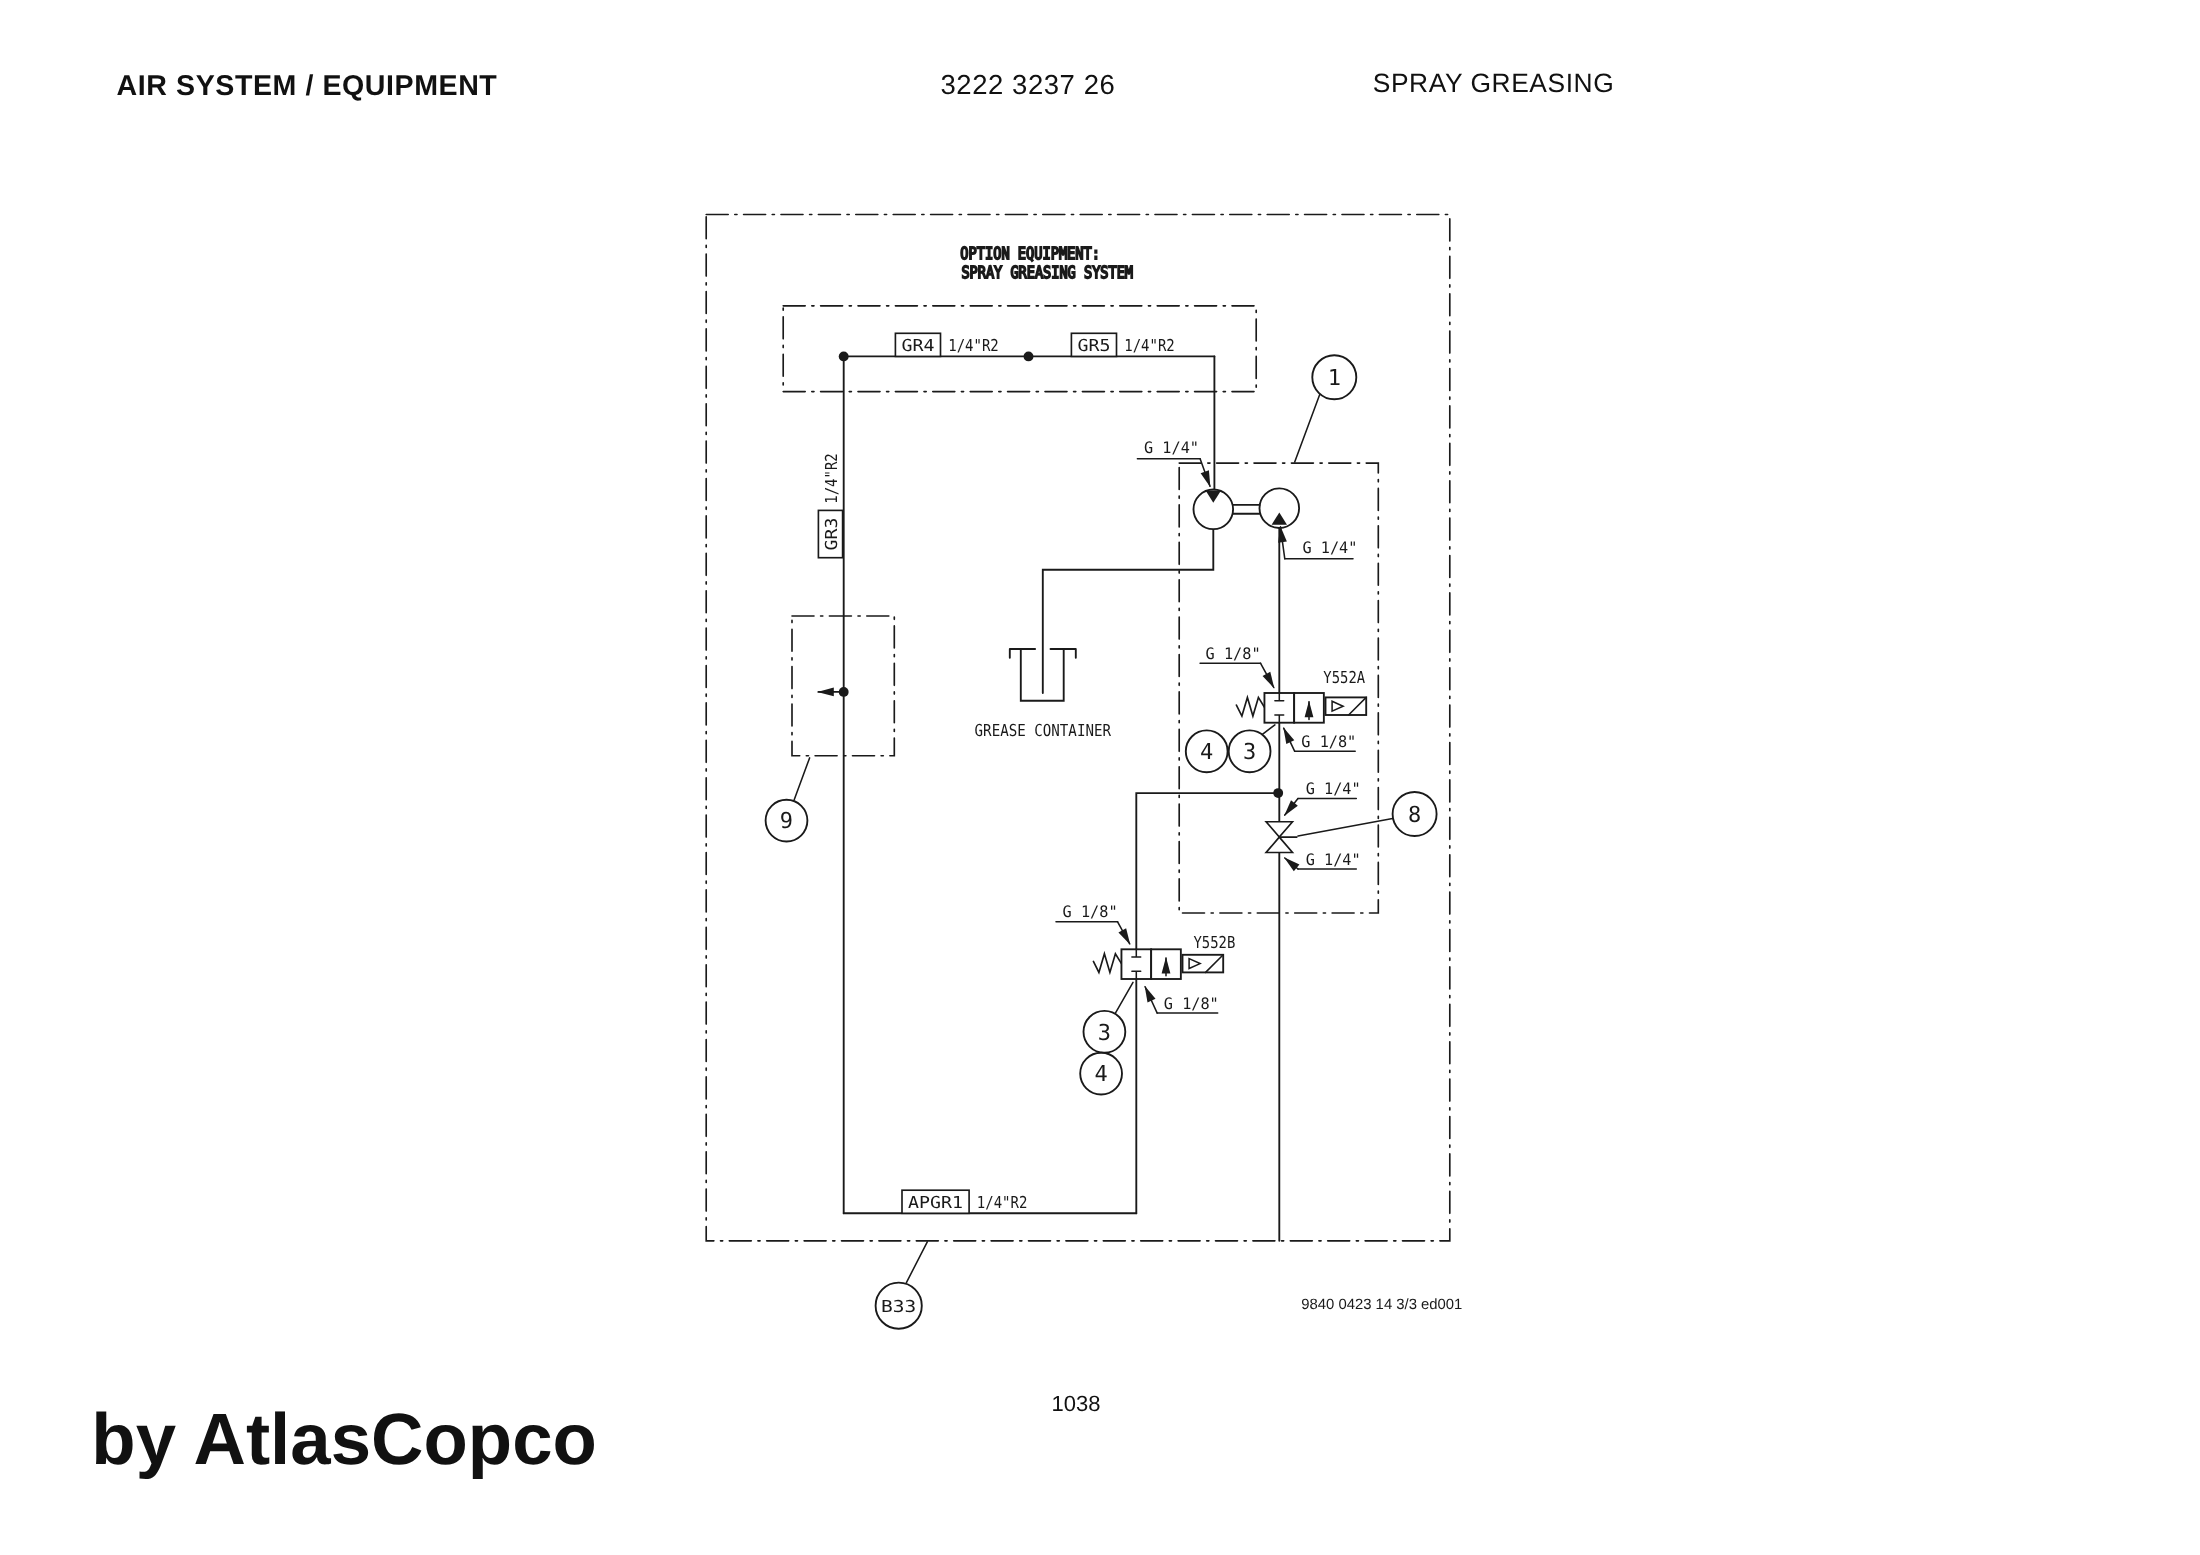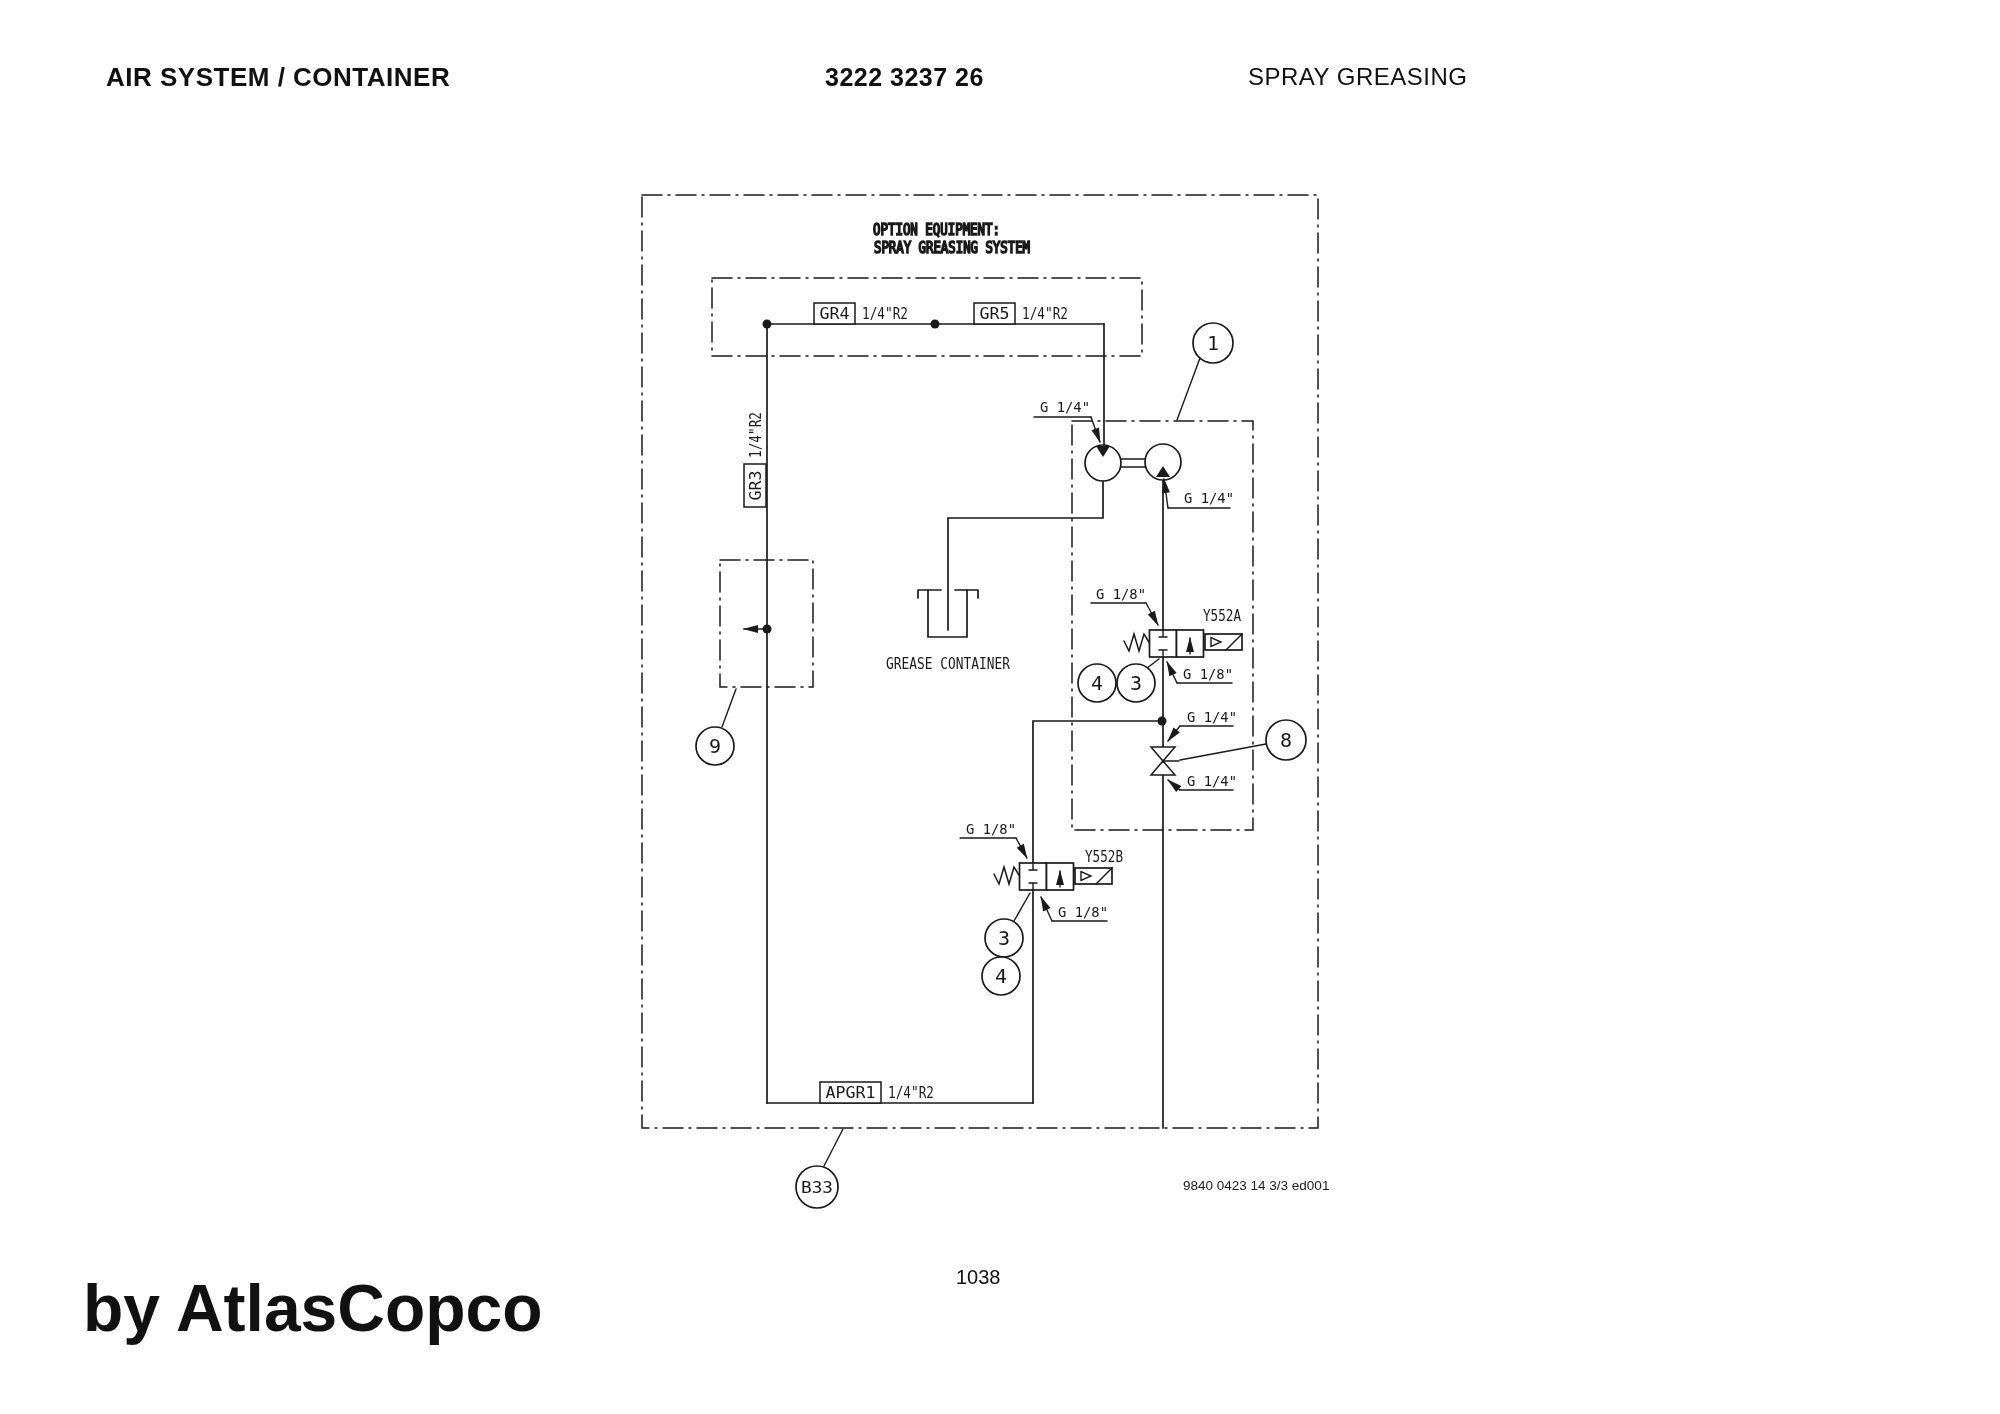--- a/index.html
+++ b/index.html
@@ -3,32 +3,32 @@
 <meta charset="utf-8">
 <style>
   html,body{margin:0;padding:0;}
   body{
     width:2000px;height:1414px;position:relative;background:#ffffff;
     font-family:"Liberation Sans",sans-serif;color:#111;
     overflow:hidden;
   }
   .hdr{position:absolute;white-space:nowrap;}
   #hdr-left{left:106px;top:62px;font-size:26px;font-weight:bold;letter-spacing:.5px;}
-  #hdr-center{left:825px;top:63px;font-size:25px;font-weight:bold;letter-spacing:.5px;text-align:right;}
+  #hdr-center{left:855px;top:63px;font-size:25px;font-weight:normal;letter-spacing:.5px;text-align:right;}
   #hdr-right{left:1248px;top:63px;font-size:24px;font-weight:normal;letter-spacing:.5px;}
   #page-num{position:absolute;left:956px;top:1266px;font-size:20px;}
   #brand{position:absolute;left:83px;top:1270px;font-size:66px;font-weight:bold;letter-spacing:0px;}
   #schematic{position:absolute;left:0;top:0;}
   svg text{font-family:"DejaVu Sans Mono",monospace;fill:#1a1a1a;}
   .docref{font-family:"Liberation Sans",sans-serif !important;font-size:13.5px;}
 </style>
 </head>
 <body>
 
-<div class="hdr" id="hdr-left">AIR SYSTEM / CONTAINER</div>
+<div class="hdr" id="hdr-left">AIR SYSTEM / EQUIPMENT</div>
 <div class="hdr" id="hdr-center">3222 3237 26</div>
 <div class="hdr" id="hdr-right">SPRAY GREASING</div>
 
 <svg id="schematic" width="2000" height="1414" viewBox="0 0 2000 1414" fill="none" stroke="#1a1a1a" stroke-width="1.7" stroke-linecap="round">
   <defs>
     <marker id="arr" markerUnits="userSpaceOnUse" markerWidth="18" markerHeight="12" viewBox="0 0 18 12" refX="15" refY="6" orient="auto">
       <path d="M1,2 L16,6 L1,10 Z" fill="#1a1a1a" stroke="none"></path>
     </marker>
   </defs>
 

